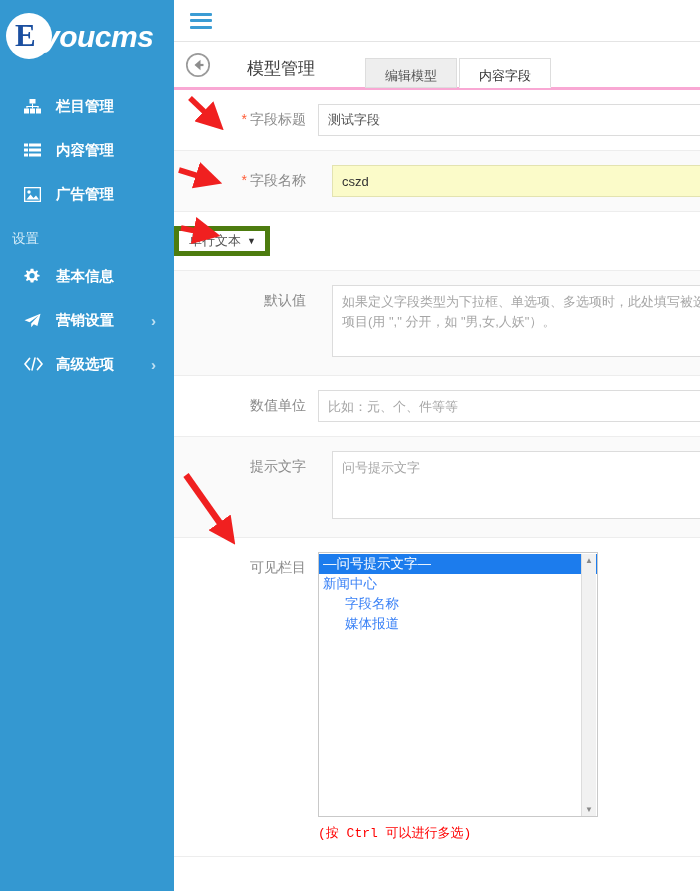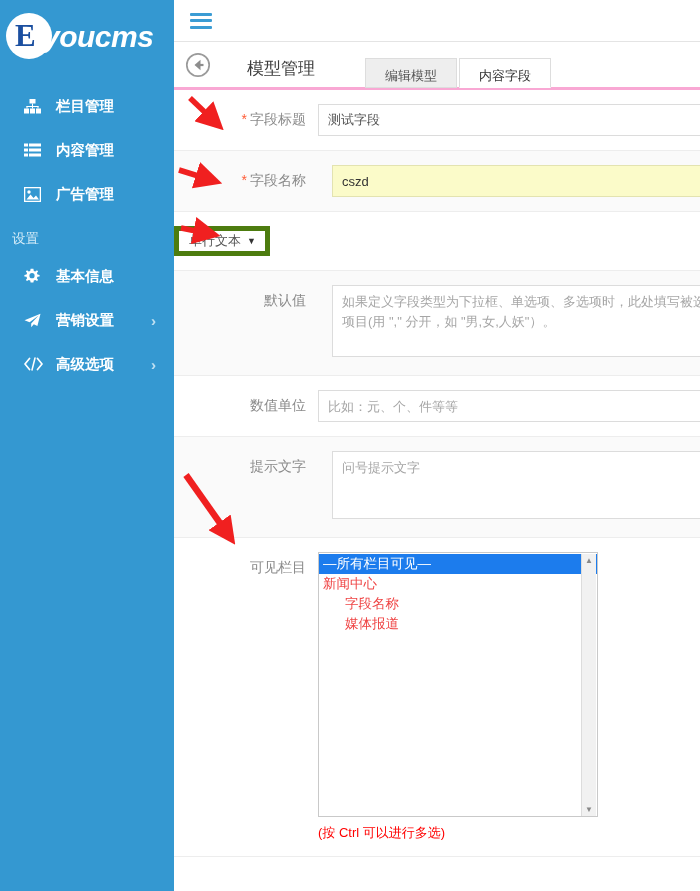--- a/index.html
+++ b/index.html
@@ -227,21 +227,21 @@
     width: 280px;
     height: 265px;
     border: 1px solid #c9c9c9;
     background: #fff;
     overflow: hidden;
     position: relative;
     padding-top: 1px;
   }
   .opt {
     font-size: 13.5px;
-    color: #ef4444;
+    color: #3b82f6;
     line-height: 20px;
     padding: 0 4px;
     cursor: pointer;
     white-space: nowrap;
   }
   .opt.selected {
     background: #1c7ced;
     color: #fff;
   }
   .opt.indent { padding-left: 26px; }
@@ -253,20 +253,21 @@
     border-left: 1px solid #dcdcdc;
     display: flex; flex-direction: column; justify-content: space-between;
     align-items: center;
     cursor: pointer;
   }
   .sb-arrow { font-size: 8px; color: #888; line-height: 10px; padding: 2px 0; }
   .hint {
     color: #ff0000;
     font-size: 13px;
     margin-top: 7px;
+    font-family: Liberation Mono, monospace;
   }
 
   .submit-row { padding: 36px 0 0 144px; }
 
   
   .arrow-layer {
     position: absolute; left: 0; top: 0;
     width: 700px; height: 891px;
     pointer-events: none;
   }
@@ -447,21 +448,21 @@
         </div>
       </div>
 
       <div class="row">
         <div class="row-label">
           <span>可见栏目</span>
         </div>
         <div class="row-field">
           <div class="listbox-wrap">
             <div class="listbox">
-              <div class="opt selected">—所有栏目可见—</div>
+              <div class="opt selected">—问号提示文字—</div>
               <div class="opt">新闻中心</div>
               <div class="opt indent">字段名称</div>
               <div class="opt indent">媒体报道</div>
               <div class="scrollbar">
                 <div class="sb-arrow">▲</div>
                 <div class="sb-arrow">▼</div>
               </div>
             </div>
             <div class="hint">(按 Ctrl 可以进行多选)</div>
           </div>

